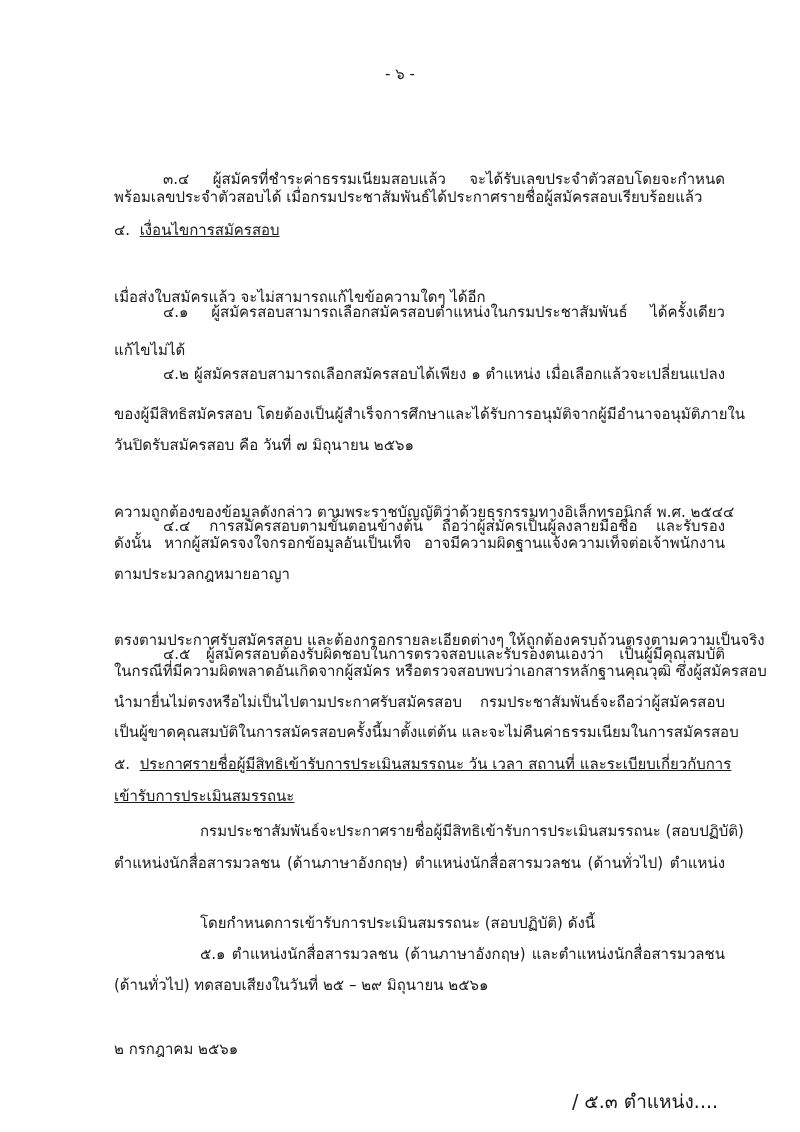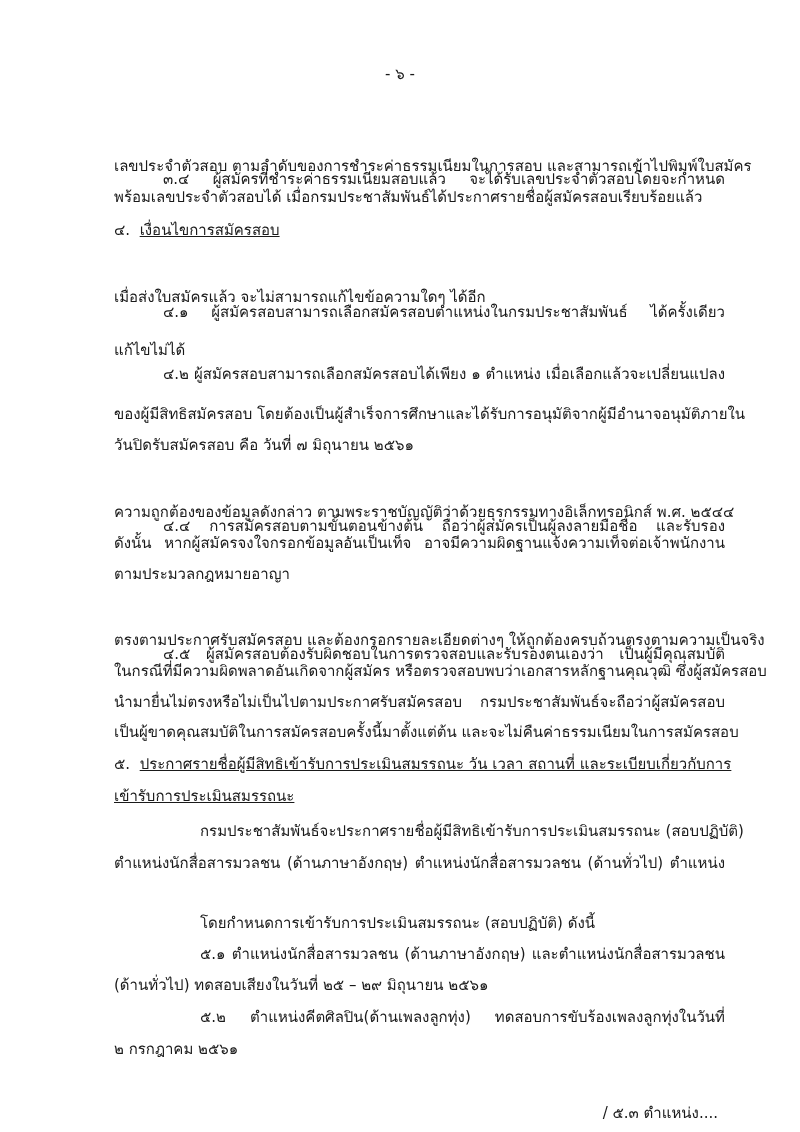--- a/index.html
+++ b/index.html
@@ -9,32 +9,31 @@
   .line { position: absolute; left: 114px; width: 611px; font-size: 15px; line-height: 20px;
           white-space: nowrap; text-align: justify; text-align-last: justify; }
   .line.indent { left: 163px; width: 562px; margin-top: 46px; }
   .line.indent2 { left: 200px; width: 525px; }
   .line.last { text-align-last: left; }
   .page-num { position: absolute; top: 64px; left: 0; width: 800px; text-align: center;
               font-size: 15px; line-height: 20px; }
   .heading { position: absolute; left: 114px; font-size: 15px; line-height: 20px; white-space: nowrap; }
   .u { text-decoration: underline; }
   .heading.full { width: 611px; text-align: justify; text-align-last: justify; }
-  .continued { position: absolute; right: 82px; top: 1091px; font-size: 15px; line-height: 20px; margin-top: 12px; }
+  .continued { position: absolute; right: 82px; top: 1091px; font-size: 19px; line-height: 20px; }
   .link { text-decoration: underline; }
 </style>
 </head>
 <body>
 
 <div class="page">
 
   <div class="page-num">- ๖ -</div>
 
   <div class="line indent" style="top:123px">๓.๔  ผู้สมัครที่ชำระค่าธรรมเนียมสอบแล้ว จะได้รับเลขประจำตัวสอบโดยจะกำหนด</div>
-  <div class="line" style="top:156px">เลขประจำตัวสอบ ตามลำดับของการชำระค่าธรรมเนียมในการสอบ  และสามารถเข้าไปพิมพ์ใบสมัคร</div>
   <div class="line last" style="top:187px">พร้อมเลขประจำตัวสอบได้  เมื่อกรมประชาสัมพันธ์ได้ประกาศรายชื่อผู้สมัครสอบเรียบร้อยแล้ว</div>
 
   <div class="heading" style="top:220px">
     <span>๔.</span>&nbsp;&nbsp;<span class="u">เงื่อนไขการสมัครสอบ</span>
   </div>
 
   <div class="line indent" style="top:256px">๔.๑  ผู้สมัครสอบสามารถเลือกสมัครสอบตำแหน่งในกรมประชาสัมพันธ์ ได้ครั้งเดียว</div>
   <div class="line last" style="top:287px">เมื่อส่งใบสมัครแล้ว จะไม่สามารถแก้ไขข้อความใดๆ ได้อีก</div>
 
   <div class="line indent" style="top:318px">๔.๒  ผู้สมัครสอบสามารถเลือกสมัครสอบได้เพียง ๑ ตำแหน่ง  เมื่อเลือกแล้วจะเปลี่ยนแปลง</div>
@@ -61,17 +60,16 @@
     <span class="u">เข้ารับการประเมินสมรรถนะ</span>
   </div>
 
   <div class="line indent2" style="top:821px">กรมประชาสัมพันธ์จะประกาศรายชื่อผู้มีสิทธิเข้ารับการประเมินสมรรถนะ (สอบปฏิบัติ)</div>
   <div class="line" style="top:853px">ตำแหน่งนักสื่อสารมวลชน (ด้านภาษาอังกฤษ) ตำแหน่งนักสื่อสารมวลชน (ด้านทั่วไป) ตำแหน่ง</div>
   <div class="line indent2 last" style="top:913px">โดยกำหนดการเข้ารับการประเมินสมรรถนะ (สอบปฏิบัติ) ดังนี้</div>
 
   <div class="line indent2" style="top:944px">๕.๑ ตำแหน่งนักสื่อสารมวลชน (ด้านภาษาอังกฤษ) และตำแหน่งนักสื่อสารมวลชน</div>
   <div class="line last" style="top:975px">(ด้านทั่วไป) ทดสอบเสียงในวันที่ ๒๕ – ๒๙ มิถุนายน ๒๕๖๑</div>
 
-  <div class="line indent2" style="top:1007px">๕.๒ ตำแหน่งคีตศิลปิน(ด้านเพลงลูกทุ่ง) ทดสอบการขับร้องเพลงลูกทุ่งในวันที่</div>
   <div class="line last" style="top:1039px">๒ กรกฎาคม ๒๕๖๑</div>
 
   <div class="continued">/ ๕.๓ ตำแหน่ง....</div>
 </div>
 
 </body></html>

